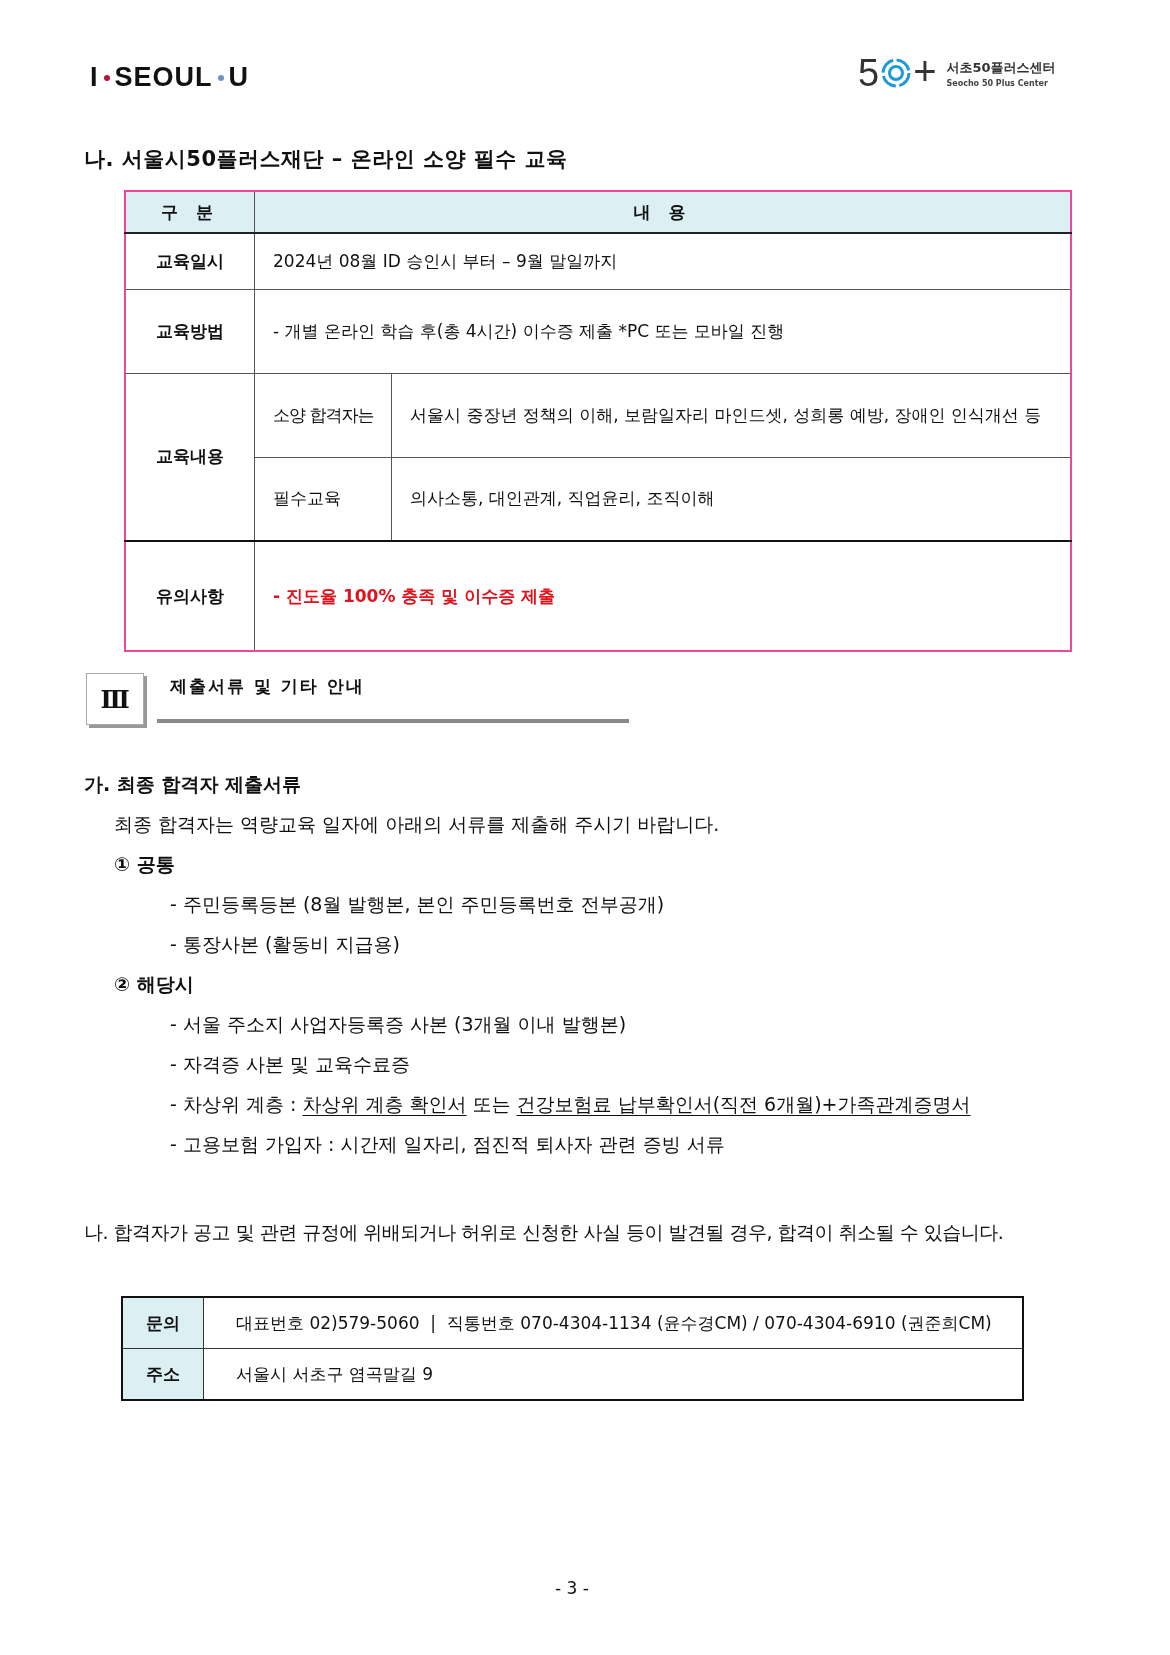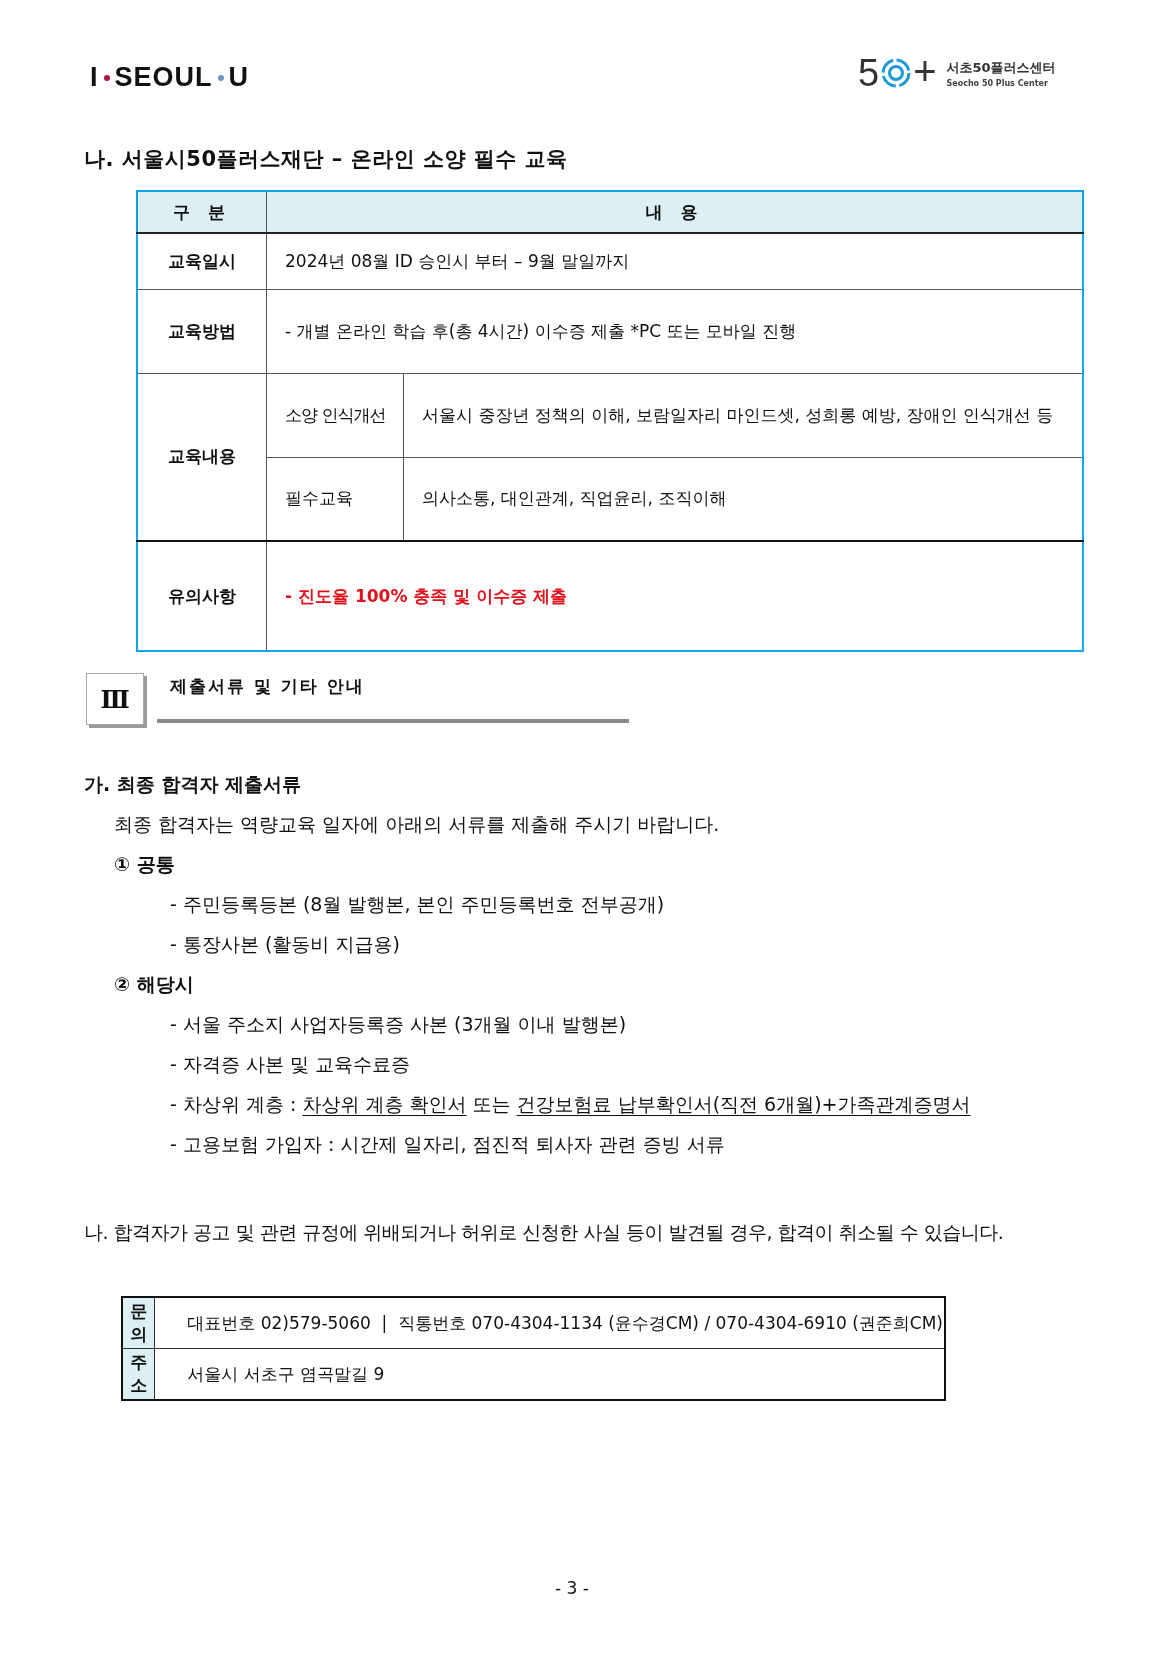--- a/index.html
+++ b/index.html
@@ -15,21 +15,21 @@
   .logo-50 .plus { font-family: "Liberation Sans", sans-serif; font-size: 40px; color: #333; line-height: 1; margin-right: 10px; margin-top: -4px; }
   .logo-50 .names { display: flex; flex-direction: column; }
   .logo-50 .kr { font-size: 13px; font-weight: bold; color: #333; }
   .logo-50 .en { font-size: 8px; font-weight: bold; color: #444; margin-top: 2px; }
 
   
   .sec-na { left: 84px; top: 145px; font-size: 21px; font-weight: bold; letter-spacing: 0.5px; }
 
   
   table { border-collapse: collapse; }
-  .t1 { position: absolute; left: 136px; top: 190px; width: 948px; border: 2px solid #0ea5e9; font-size: 17px; }
+  .t1 { position: absolute; left: 124px; top: 190px; width: 948px; border: 2px solid #ec4899; font-size: 17px; }
   .t1 td { border: 1px solid #555; padding: 0; vertical-align: middle; }
   .t1 .hdr td { background: #dcf0f4; font-weight: bold; text-align: center; height: 40px; border-bottom: 2px solid #222; letter-spacing: 6px; }
   .t1 .lab { width: 128px; text-align: center; font-weight: bold; }
   .t1 .val { padding-left: 18px; margin-left: 16px; }
   .t1 .sub { width: 118px; padding-left: 18px; }
   .t1 .subval { padding: 0 18px 0 18px; line-height: 31px; text-align: justify; }
   .red { color: #e0121b; font-weight: bold; }
 
   
   .sec3-box { left: 86px; top: 673px; width: 56px; height: 50px; border: 1px solid #aaa; box-shadow: 3px 3px 0 #999; background: #fff; display: flex; align-items: center; justify-content: center; font-family: "DejaVu Serif", serif; font-weight: bold; font-size: 24px; }
@@ -38,21 +38,21 @@
 
   
   .ga { left: 84px; top: 772px; font-size: 19px; font-weight: bold; }
   .intro { left: 114px; top: 812px; font-size: 19px; }
   .circ { left: 114px; font-size: 19px; font-weight: bold; }
   .item { left: 142px; font-size: 19px; margin-left: 28px; }
   .u { text-decoration: underline; text-underline-offset: 4px; }
   .na2 { left: 84px; top: 1220px; font-size: 19px; letter-spacing: -0.5px; }
 
   
-  .t2 { position: absolute; left: 121px; top: 1296px; width: 825px; border: 2px solid #111; font-size: 17px; }
+  .t2 { position: absolute; left: 121px; top: 1296px; width: 903px; border: 2px solid #111; font-size: 17px; }
   .t2 td { border: 1px solid #333; height: 48px; vertical-align: middle; }
   .t2 .lab { width: 78px; background: #dcf0f4; text-align: center; font-weight: bold; }
   .t2 .val { padding-left: 32px; }
 
   .pageno { left: 555px; top: 1578px; font-size: 17px; }
 </style>
 </head>
 <body>
 
 <div class="abs logo-seoul">
@@ -89,21 +89,21 @@
   <tr style="height:56px">
     <td class="lab">교육일시</td>
     <td class="val" colspan="2">2024년 08월 ID 승인시 부터 – 9월 말일까지</td>
   </tr>
   <tr style="height:84px">
     <td class="lab">교육방법</td>
     <td class="val" colspan="2">- 개별 온라인 학습 후(총 4시간) 이수증 제출 *PC 또는 모바일 진행</td>
   </tr>
   <tr style="height:84px">
     <td class="lab" rowspan="2">교육내용</td>
-    <td class="sub" style="letter-spacing:-1px">소양 인식개선</td>
+    <td class="sub" style="letter-spacing:-1px">소양 합격자는</td>
     <td class="subval">서울시 중장년 정책의 이해, 보람일자리 마인드셋, 성희롱 예방, 장애인 인식개선 등</td>
   </tr>
   <tr style="height:84px">
     <td class="sub">필수교육</td>
     <td class="subval">의사소통, 대인관계, 직업윤리, 조직이해</td>
   </tr>
   <tr style="height:110px">
     <td class="lab" style="border-top:2px solid #111">유의사항</td>
     <td class="val red" colspan="2" style="border-top:2px solid #111">- 진도율 100% 충족 및 이수증 제출</td>
   </tr>

